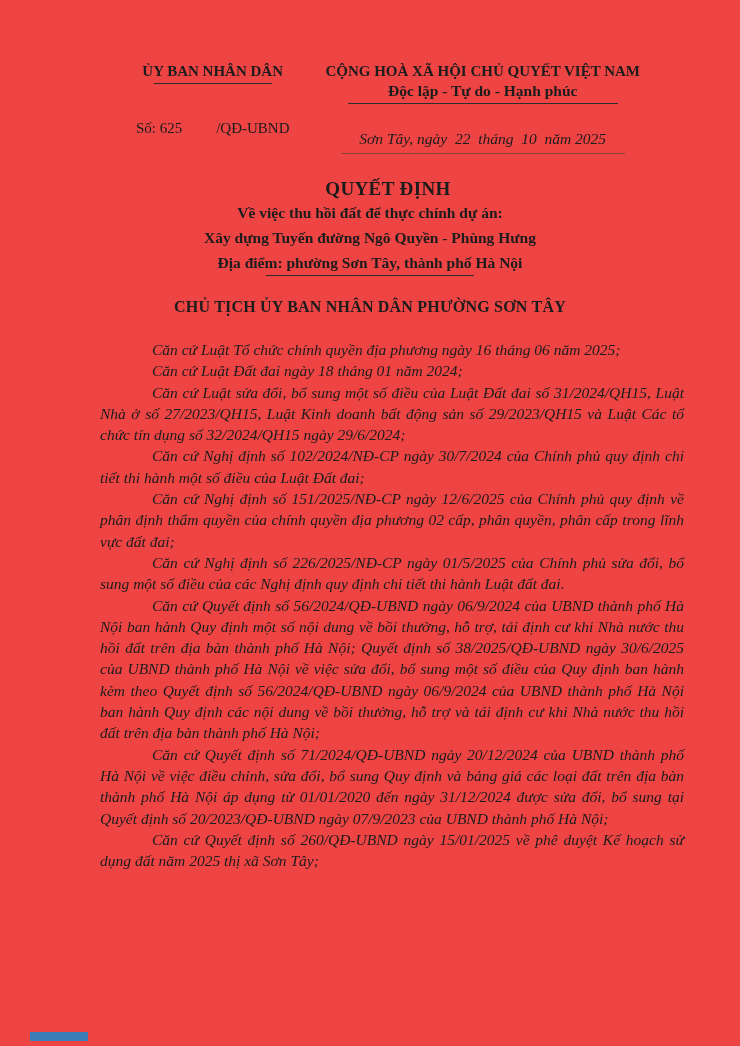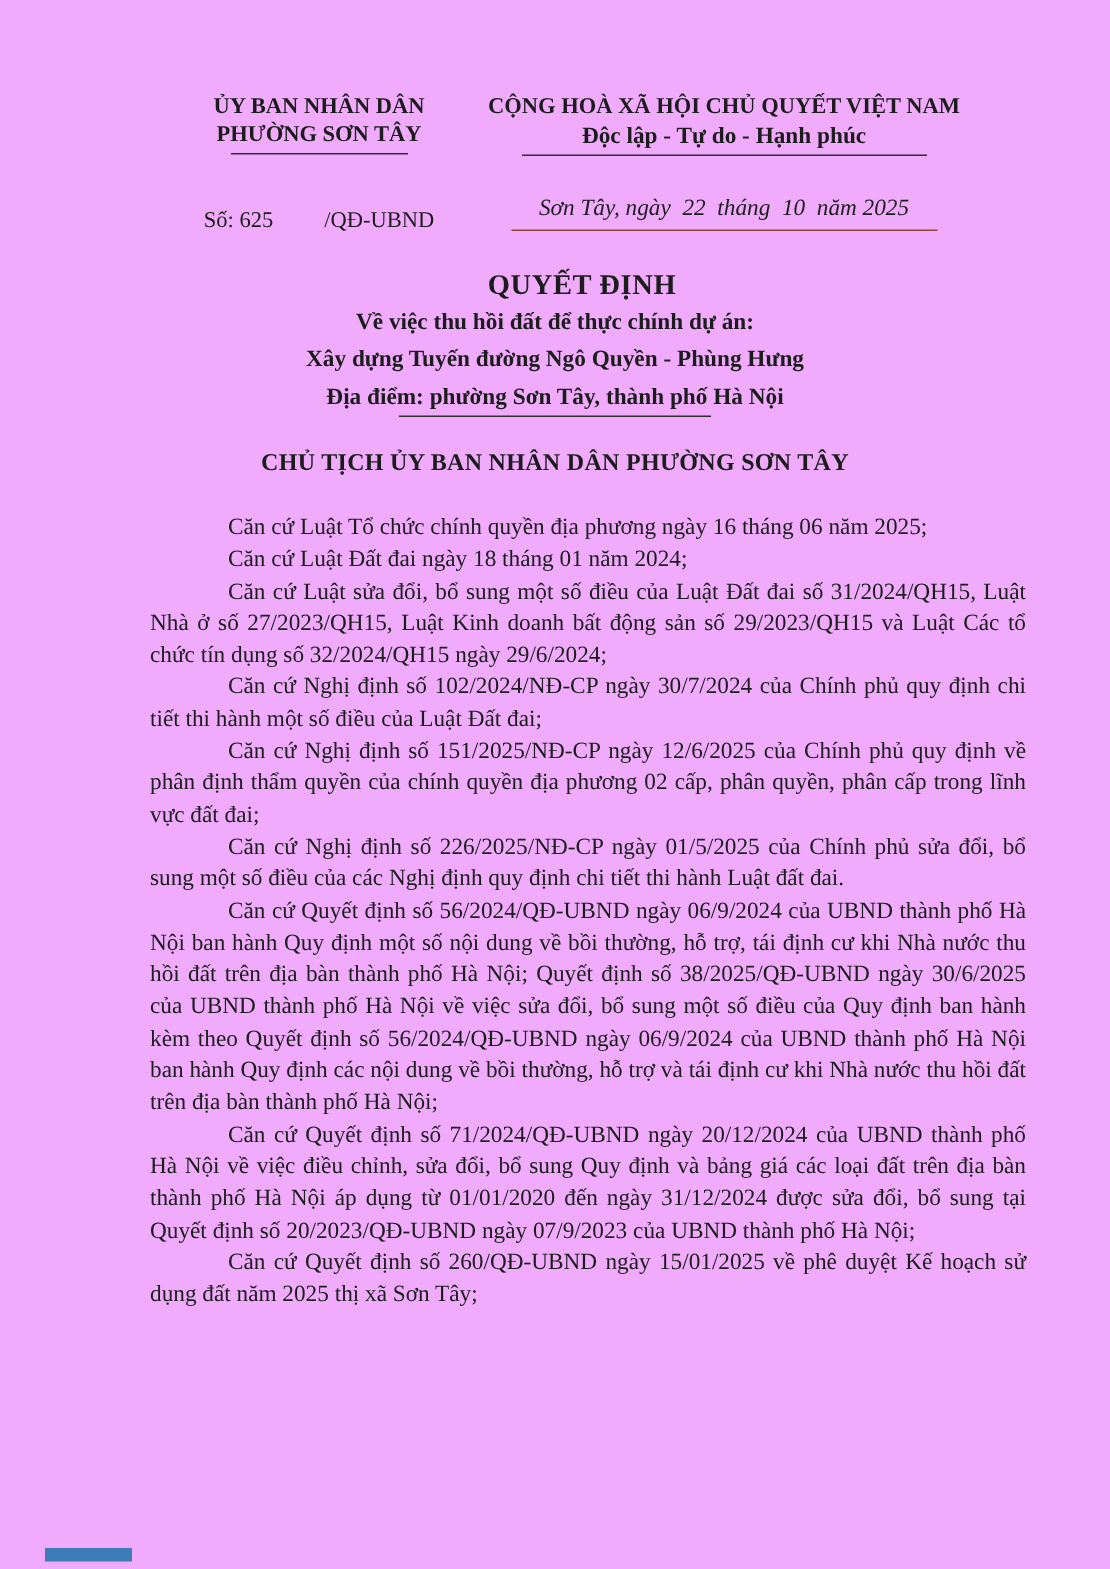--- a/index.html
+++ b/index.html
@@ -1,20 +1,20 @@
 <!DOCTYPE html>
 <html><head>
 <meta charset="utf-8">
 <style>
   html,body{margin:0;padding:0;background:#e8e8e8;}
   .page{
     position:relative;
     width:740px;height:1046px;
     margin:0 auto;
-    background:#f0abfc;
+    background:#ef4444;
     color:#1c1c1c;
     font-family:"Liberation Serif","DejaVu Serif",serif;
     overflow:hidden;
   }
   
   .header{
     display:flex;
     padding:62px 100px 0 100px;
     justify-content:space-between;
   }
@@ -37,20 +37,21 @@
   .title-block{text-align:center;margin-top:24px;}
   .title-main{font-weight:bold;font-size:19px;letter-spacing:.4px;margin-left:36px;}
   .title-sub{font-weight:bold;font-size:15.5px;line-height:25px;}
   .rule-sub{width:208px;border-top:1.6px solid #2e2e2e;margin:0 auto;}
   .authority{
     text-align:center;font-weight:bold;font-size:16px;margin-top:22px;letter-spacing:.2px;
   }
   
   .body{
     margin:23px 56px 0 100px;
+    font-style:italic;
     font-size:15.5px;
     line-height:21.3px;
     text-align:justify;
   }
   .body p{
     margin:0;
     text-indent:52px;
   }
   
   .footer-mark{
@@ -59,21 +60,20 @@
   }
 </style>
 </head>
 <body>
 
 <div class="page">
 
   <div class="header">
     <div class="hdr-left">
       <div class="hdr-bold">ỦY BAN NHÂN DÂN</div>
-      <div class="hdr-bold">PHƯỜNG SƠN TÂY</div>
       <div class="rule rule-left"></div>
       <div class="doc-number">
         <span>Số: 625</span><span class="gap"></span><span>/QĐ-UBND</span>
       </div>
     </div>
     <div class="hdr-right">
       <div class="hdr-bold">CỘNG HOÀ XÃ HỘI CHỦ QUYẾT VIỆT NAM</div>
       <div class="hdr-bold-lg">Độc lập - Tự do - Hạnh phúc</div>
       <div class="rule rule-right"></div>
       <div class="dateline">Sơn Tây, ngày  22  tháng  10  năm 2025</div>

